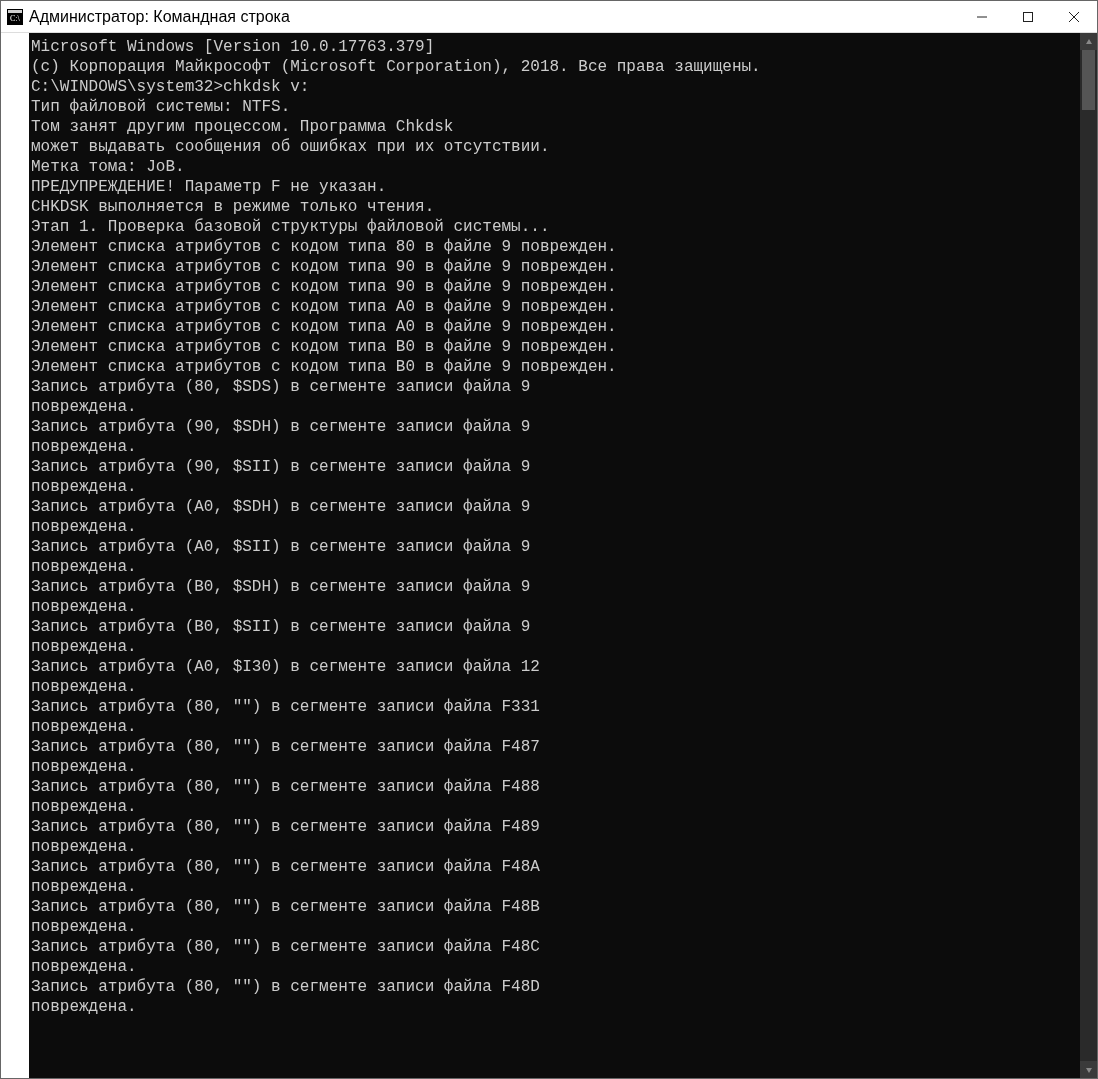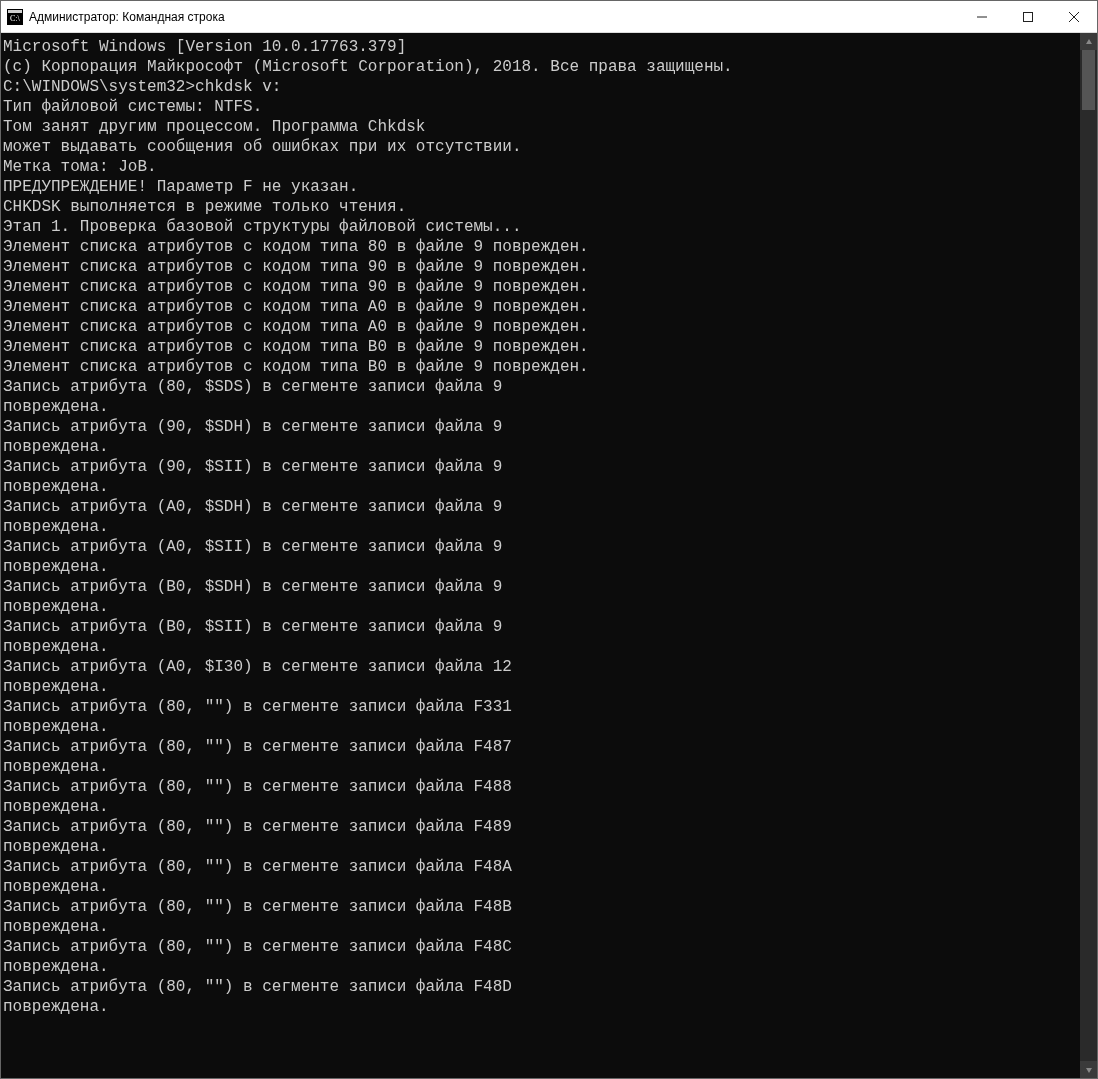--- a/index.html
+++ b/index.html
@@ -29,21 +29,21 @@
   .titlebar-icon {
     width: 16px;
     height: 16px;
     margin-right: 6px;
     display: inline-flex;
     align-items: center;
     justify-content: center;
   }
   .titlebar-icon svg { width: 16px; height: 16px; }
   .titlebar-text {
-    font-size: 12px;
+    font-size: 16px;
     color: #000;
     flex: 1;
   }
   .win-controls {
     display: flex;
     height: 100%;
   }
   .win-btn {
     width: 46px;
     height: 100%;
@@ -51,20 +51,21 @@
     align-items: center;
     justify-content: center;
     cursor: pointer;
   }
   .win-btn svg { stroke: #222; stroke-width: 1; fill: none; }
   .terminal-wrap {
     flex: 1;
     display: flex;
     background: #0c0c0c;
     min-height: 0;
+    margin-left: 28px;
   }
   .terminal {
     flex: 1;
     background: #0c0c0c;
     color: #cccccc;
     font-family: Consolas, "Courier New", monospace;
     font-size: 16px;
     line-height: 20px;
     padding: 4px 0 4px 2px;
     white-space: pre;

